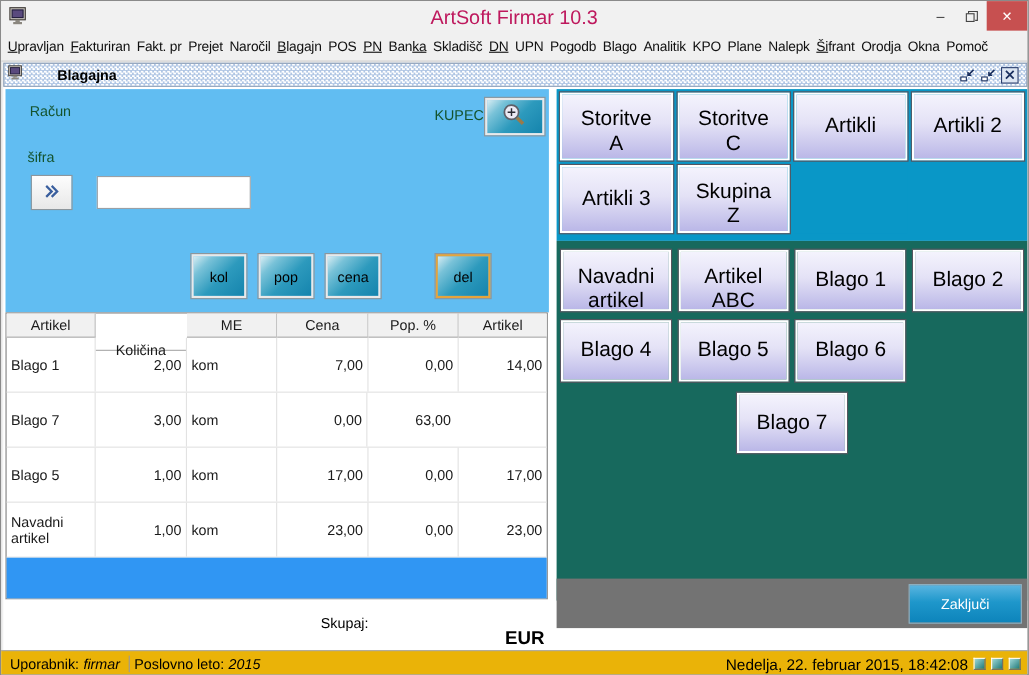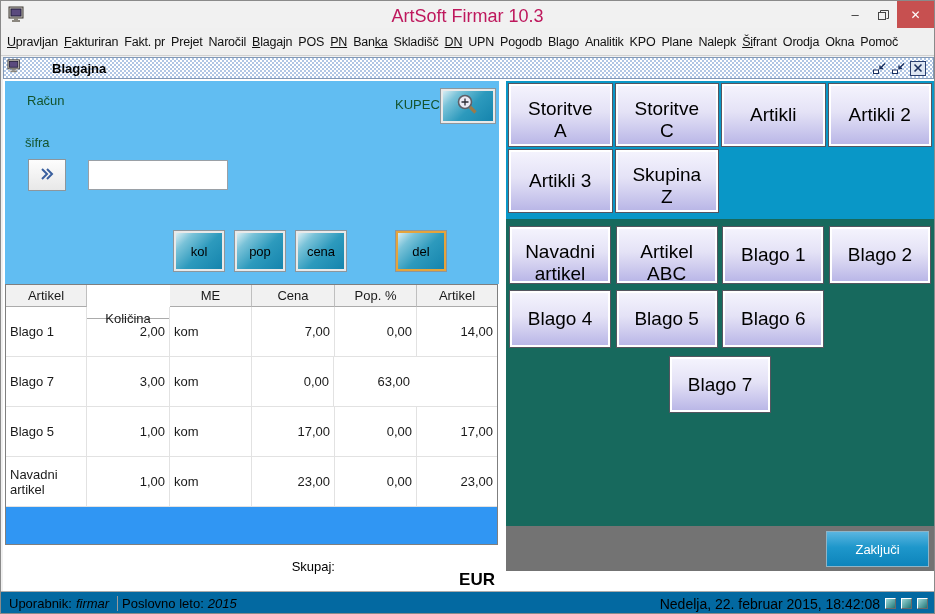--- a/index.html
+++ b/index.html
@@ -74,21 +74,21 @@
   .q-empty{background:var(--section_cyan,#0997c7);outline:none;border:none;}
   .sec-green{position:absolute;left:503px;top:140px;width:428px;height:327px;background:var(--section_green,#17695d);padding:8px 4px 0;}
   .green-grid{display:grid;grid-template-columns:repeat(4,100px);justify-content:space-between;grid-auto-rows:56px;row-gap:8px;}
   .featured-wrap{display:flex;justify-content:center;margin-top:10px;}
   .featured-wrap .q-btn{width:100px;height:55px;}
   .strip-right{position:absolute;left:503px;top:447px;width:428px;height:45px;background:#737373;}
   .zakljuci{position:absolute;right:5px;top:5px;width:103px;height:36px;border:1px solid #8fb4c6;
     background:linear-gradient(180deg,#5ab5e0 0%,#1e97cb 45%,#0d84bb 100%);color:#fff;font-size:13px;font-family:inherit;}
 
   
-  .statusbar{position:absolute;left:0;top:590px;width:100%;height:24px;background:#0369a1;border-top:1px solid #ababab;
+  .statusbar{position:absolute;left:0;top:590px;width:100%;height:24px;background:#eab308;border-top:1px solid #ababab;
     display:flex;align-items:center;font-size:13px;color:#000;}
   .sb-left{display:flex;align-items:center;padding-left:8px;}
   .sb-left span{margin-right:4px;}
   .sb-val{font-style:italic;}
   .sb-div{width:1px;height:15px;background:#999;margin:0 7px 0 4px;}
   .sb-right{margin-left:auto;display:flex;align-items:center;gap:5px;padding-right:6px;}
   .sb-date{font-size:14px;margin-right:0;}
   .sq{width:11px;height:11px;border:1px solid;border-color:#ffffff #6a6a6a #6a6a6a #ffffff;
     background:linear-gradient(135deg,#9fd8d8,#1f7878);}
 </style>

